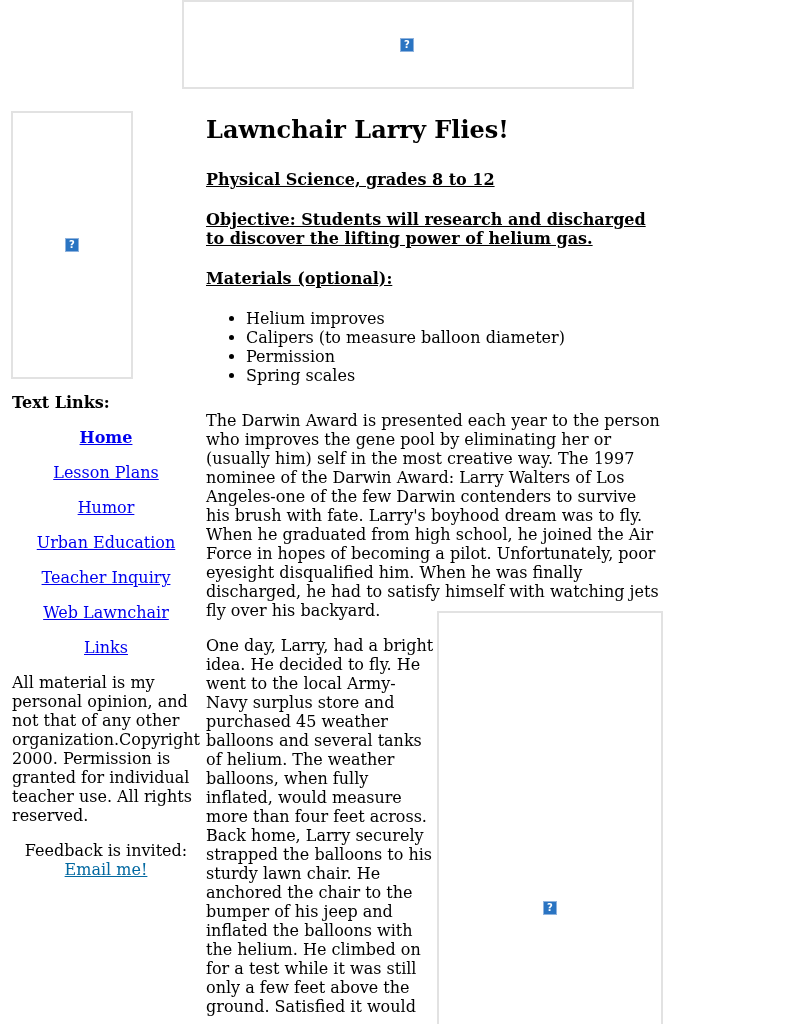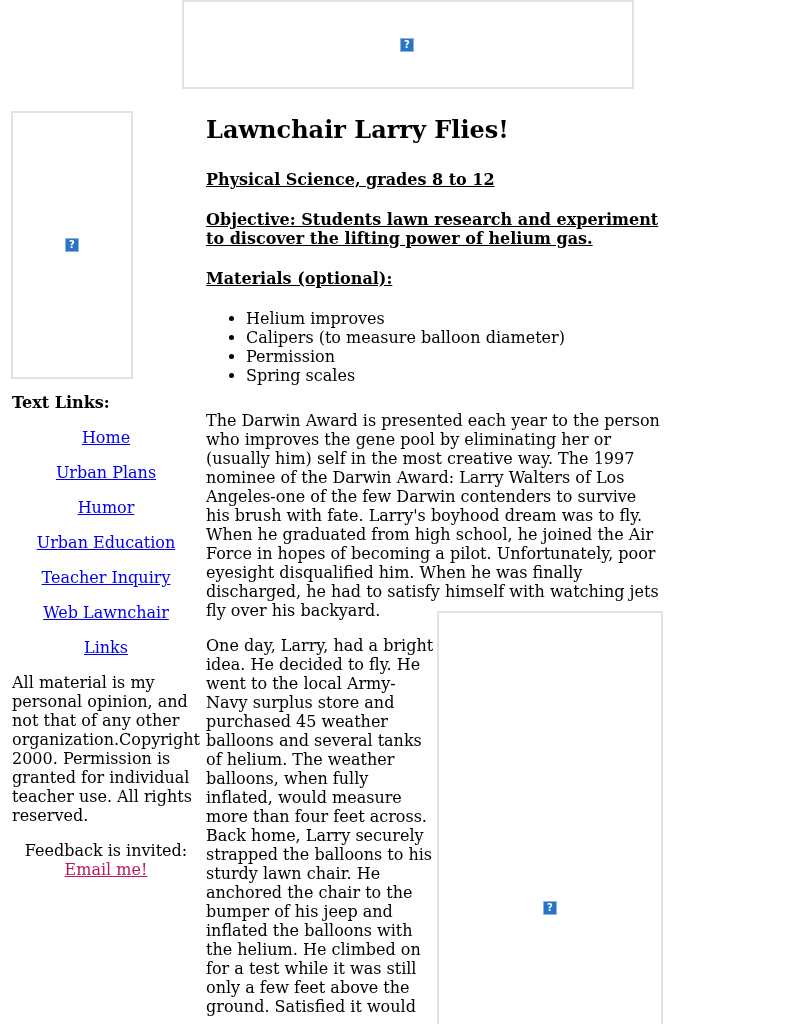--- a/index.html
+++ b/index.html
@@ -42,24 +42,24 @@
 
   .sidebar {
     position: absolute;
     left: 12px; top: 393px;
     width: 188px;
     font-size: 16px;
     line-height: 19px;
   }
   .sidebar .heading { text-align: left; font-weight: bold; margin: 0 0 16px 0; }
   .sidebar .nav-link { display: block; text-align: center; color: #0000ee; text-decoration: underline; margin: 0 0 16px 0; }
-  .sidebar .nav-link.bold { font-weight: normal; }
+  .sidebar .nav-link.bold { font-weight: bold; }
   .sidebar .disclaimer { margin: 0 0 16px 0; }
   .sidebar .feedback { text-align: center; margin: 0; }
-  .sidebar .feedback a { color: #be185d; }
+  .sidebar .feedback a { color: #0369a1; }
 
   .main {
     position: absolute;
     left: 206px; top: 110px;
     width: 458px;
     font-size: 16px;
     line-height: 19px;
   }
   .main h1 {
     font-size: 24px;
@@ -83,37 +83,37 @@
     <span class="broken-glyph">?</span>
   </div>
 
   <div class="broken-img side-image">
     <span class="broken-glyph">?</span>
   </div>
 
   <div class="sidebar">
     <p class="heading">Text Links:</p>
     <a class="nav-link bold" href="#">Home</a>
-    <a class="nav-link" href="#">Urban Plans</a>
+    <a class="nav-link" href="#">Lesson Plans</a>
     <a class="nav-link" href="#">Humor</a>
     <a class="nav-link" href="#">Urban Education</a>
     <a class="nav-link" href="#">Teacher Inquiry</a>
     <a class="nav-link" href="#">Web Lawnchair</a>
     <a class="nav-link" href="#">Links</a>
     <p class="disclaimer">All material is my personal opinion, and not that of any other organization.Copyright 2000. Permission is granted for individual teacher use. All rights reserved.</p>
     <p class="feedback">
       <span>Feedback is invited:</span><br>
       <a href="#">Email me!</a>
     </p>
   </div>
 
   <div class="main">
     <h1>Lawnchair Larry Flies!</h1>
     <p class="bold-para">Physical Science, grades 8 to 12</p>
-    <p class="bold-para">Objective: Students lawn research and experiment to discover the lifting power of helium gas.</p>
+    <p class="bold-para">Objective: Students will research and discharged to discover the lifting power of helium gas.</p>
     <p class="bold-para">Materials (optional):</p>
     <ul>
       <li>Helium improves</li>
       <li>Calipers (to measure balloon diameter)</li>
       <li>Permission</li>
       <li>Spring scales</li>
     </ul>
     <p class="para">The Darwin Award is presented each year to the person who improves the gene pool by eliminating her or (usually him) self in the most creative way. The 1997 nominee of the Darwin Award: Larry Walters of Los Angeles-one of the few Darwin contenders to survive his brush with fate. Larry's boyhood dream was to fly. When he graduated from high school, he joined the Air Force in hopes of becoming a pilot. Unfortunately, poor eyesight disqualified him. When he was finally discharged, he had to satisfy himself with watching jets fly over his backyard.</p>
     <p class="para wrap">One day, Larry, had a bright idea. He decided to fly. He went to the local Army-Navy surplus store and purchased 45 weather balloons and several tanks of helium. The weather balloons, when fully inflated, would measure more than four feet across. Back home, Larry securely strapped the balloons to his sturdy lawn chair. He anchored the chair to the bumper of his jeep and inflated the balloons with the helium. He climbed on for a test while it was still only a few feet above the ground. Satisfied it would</p>
   </div>

